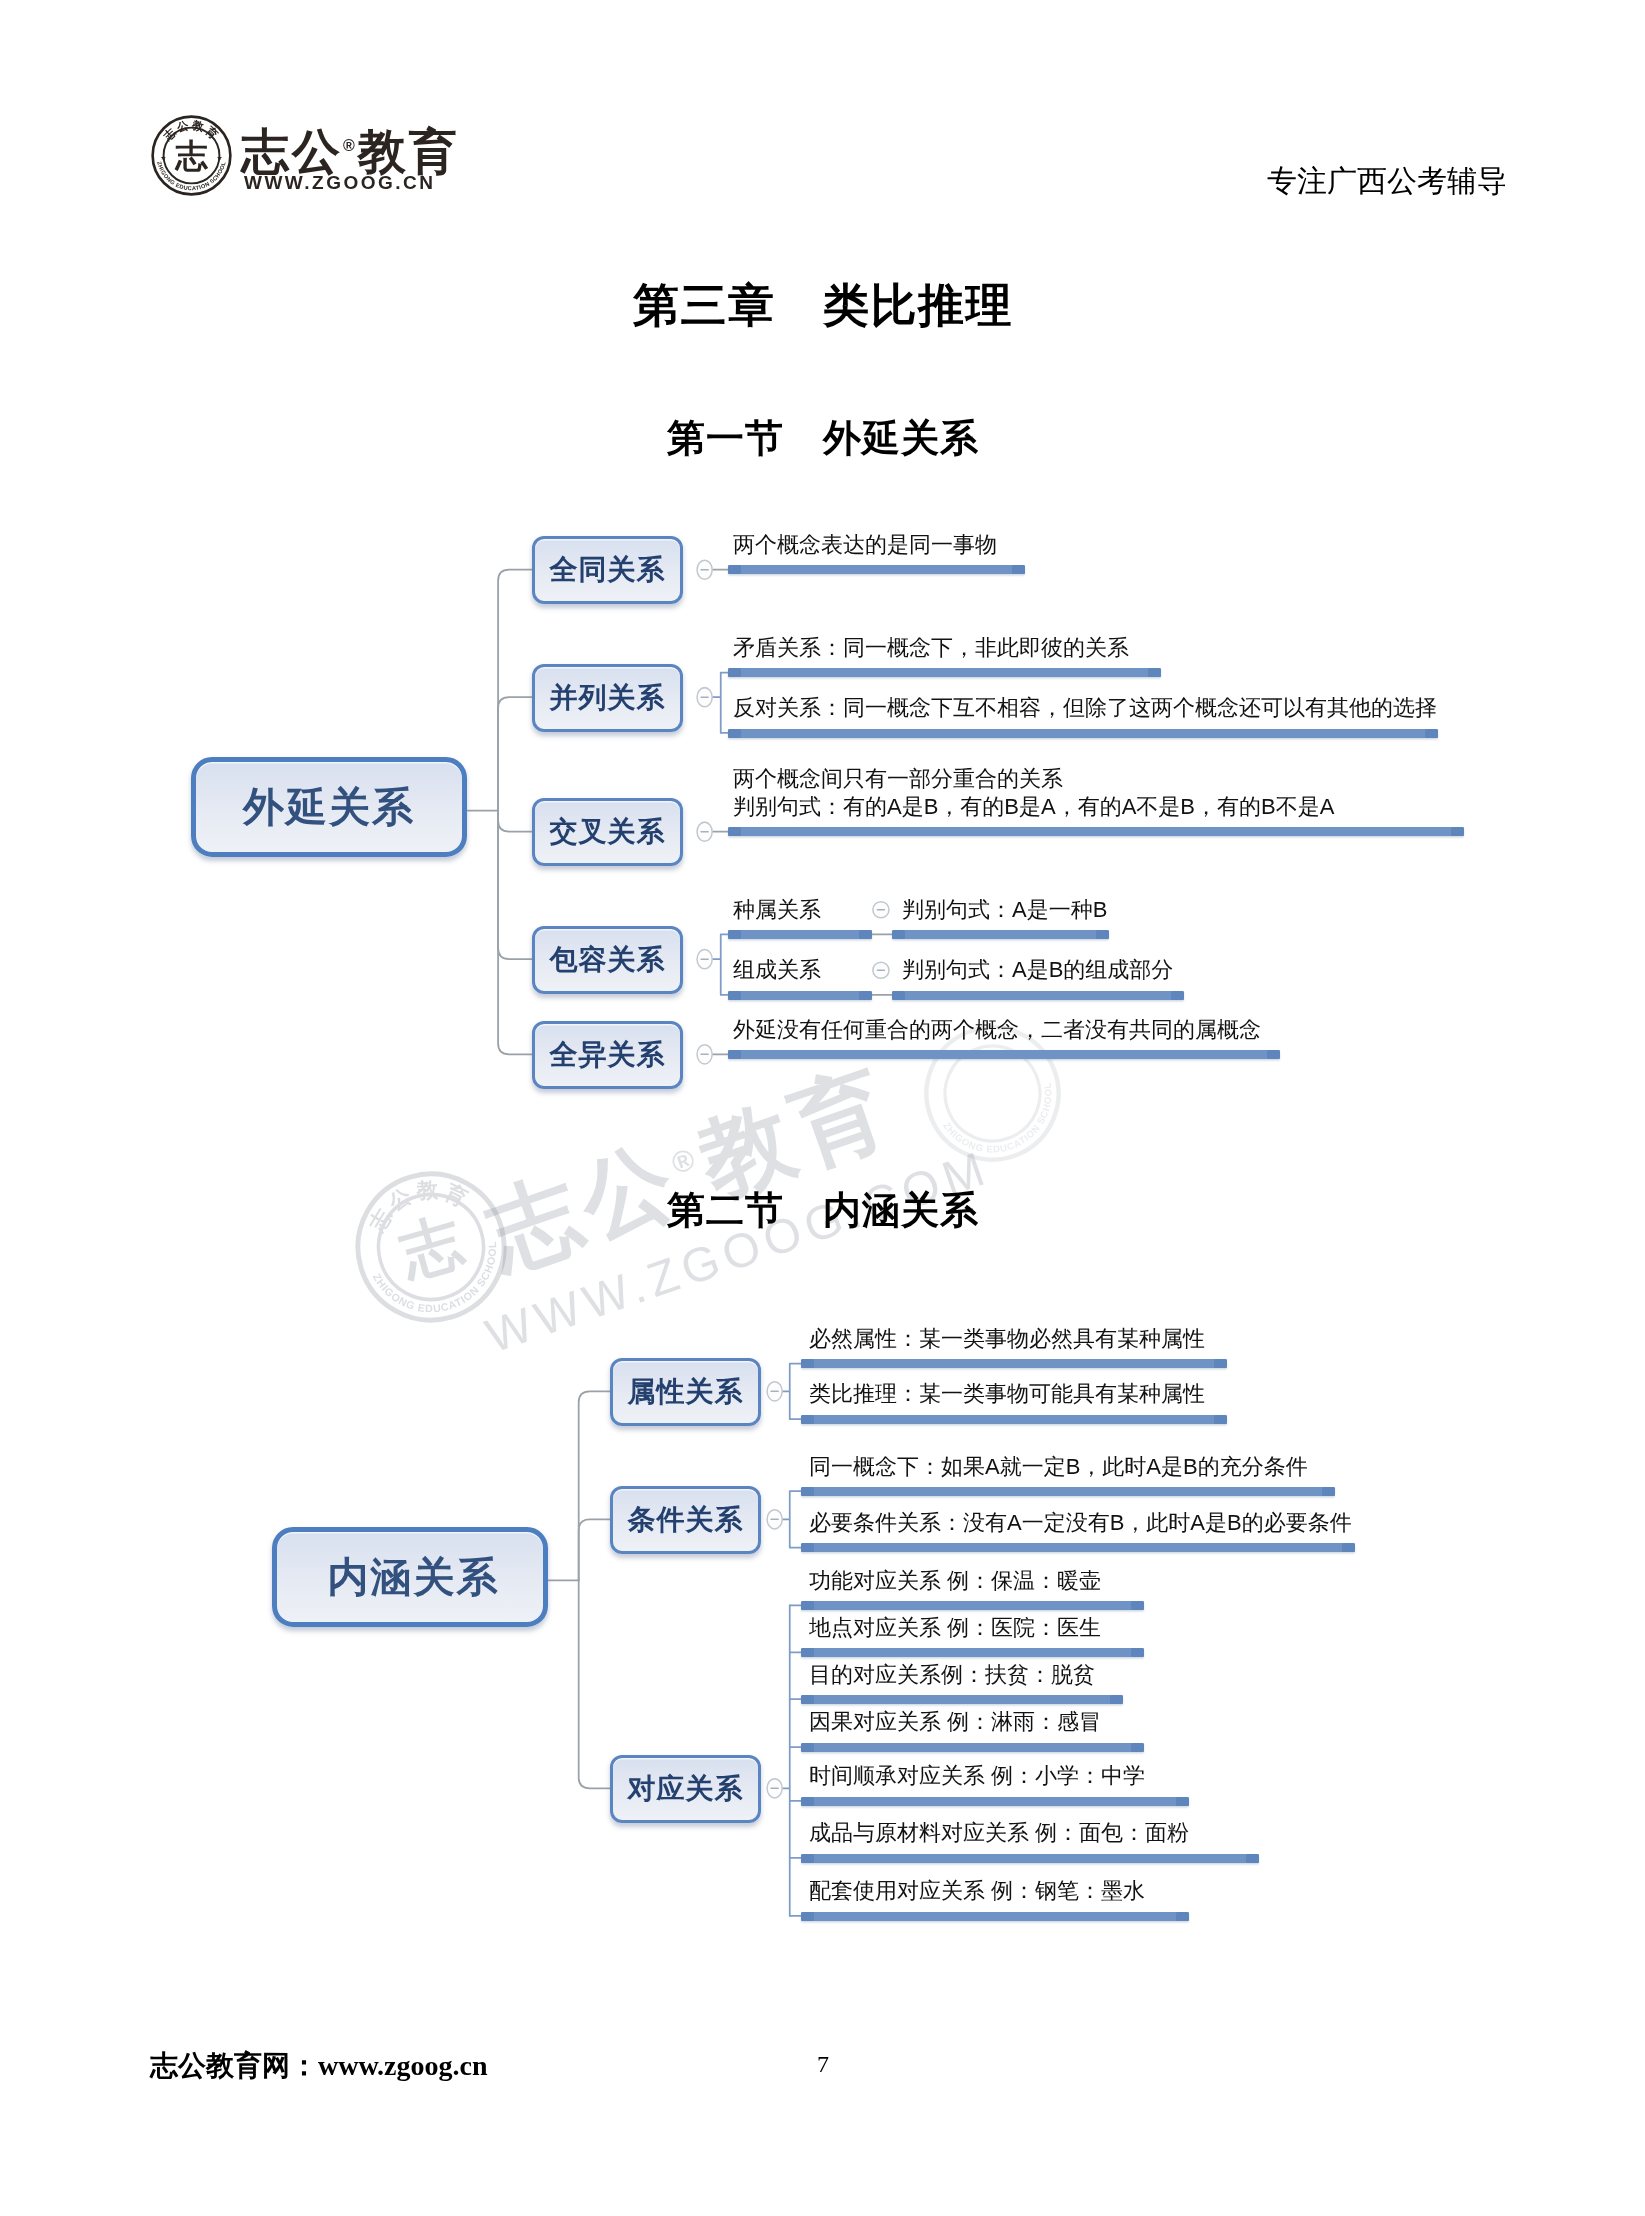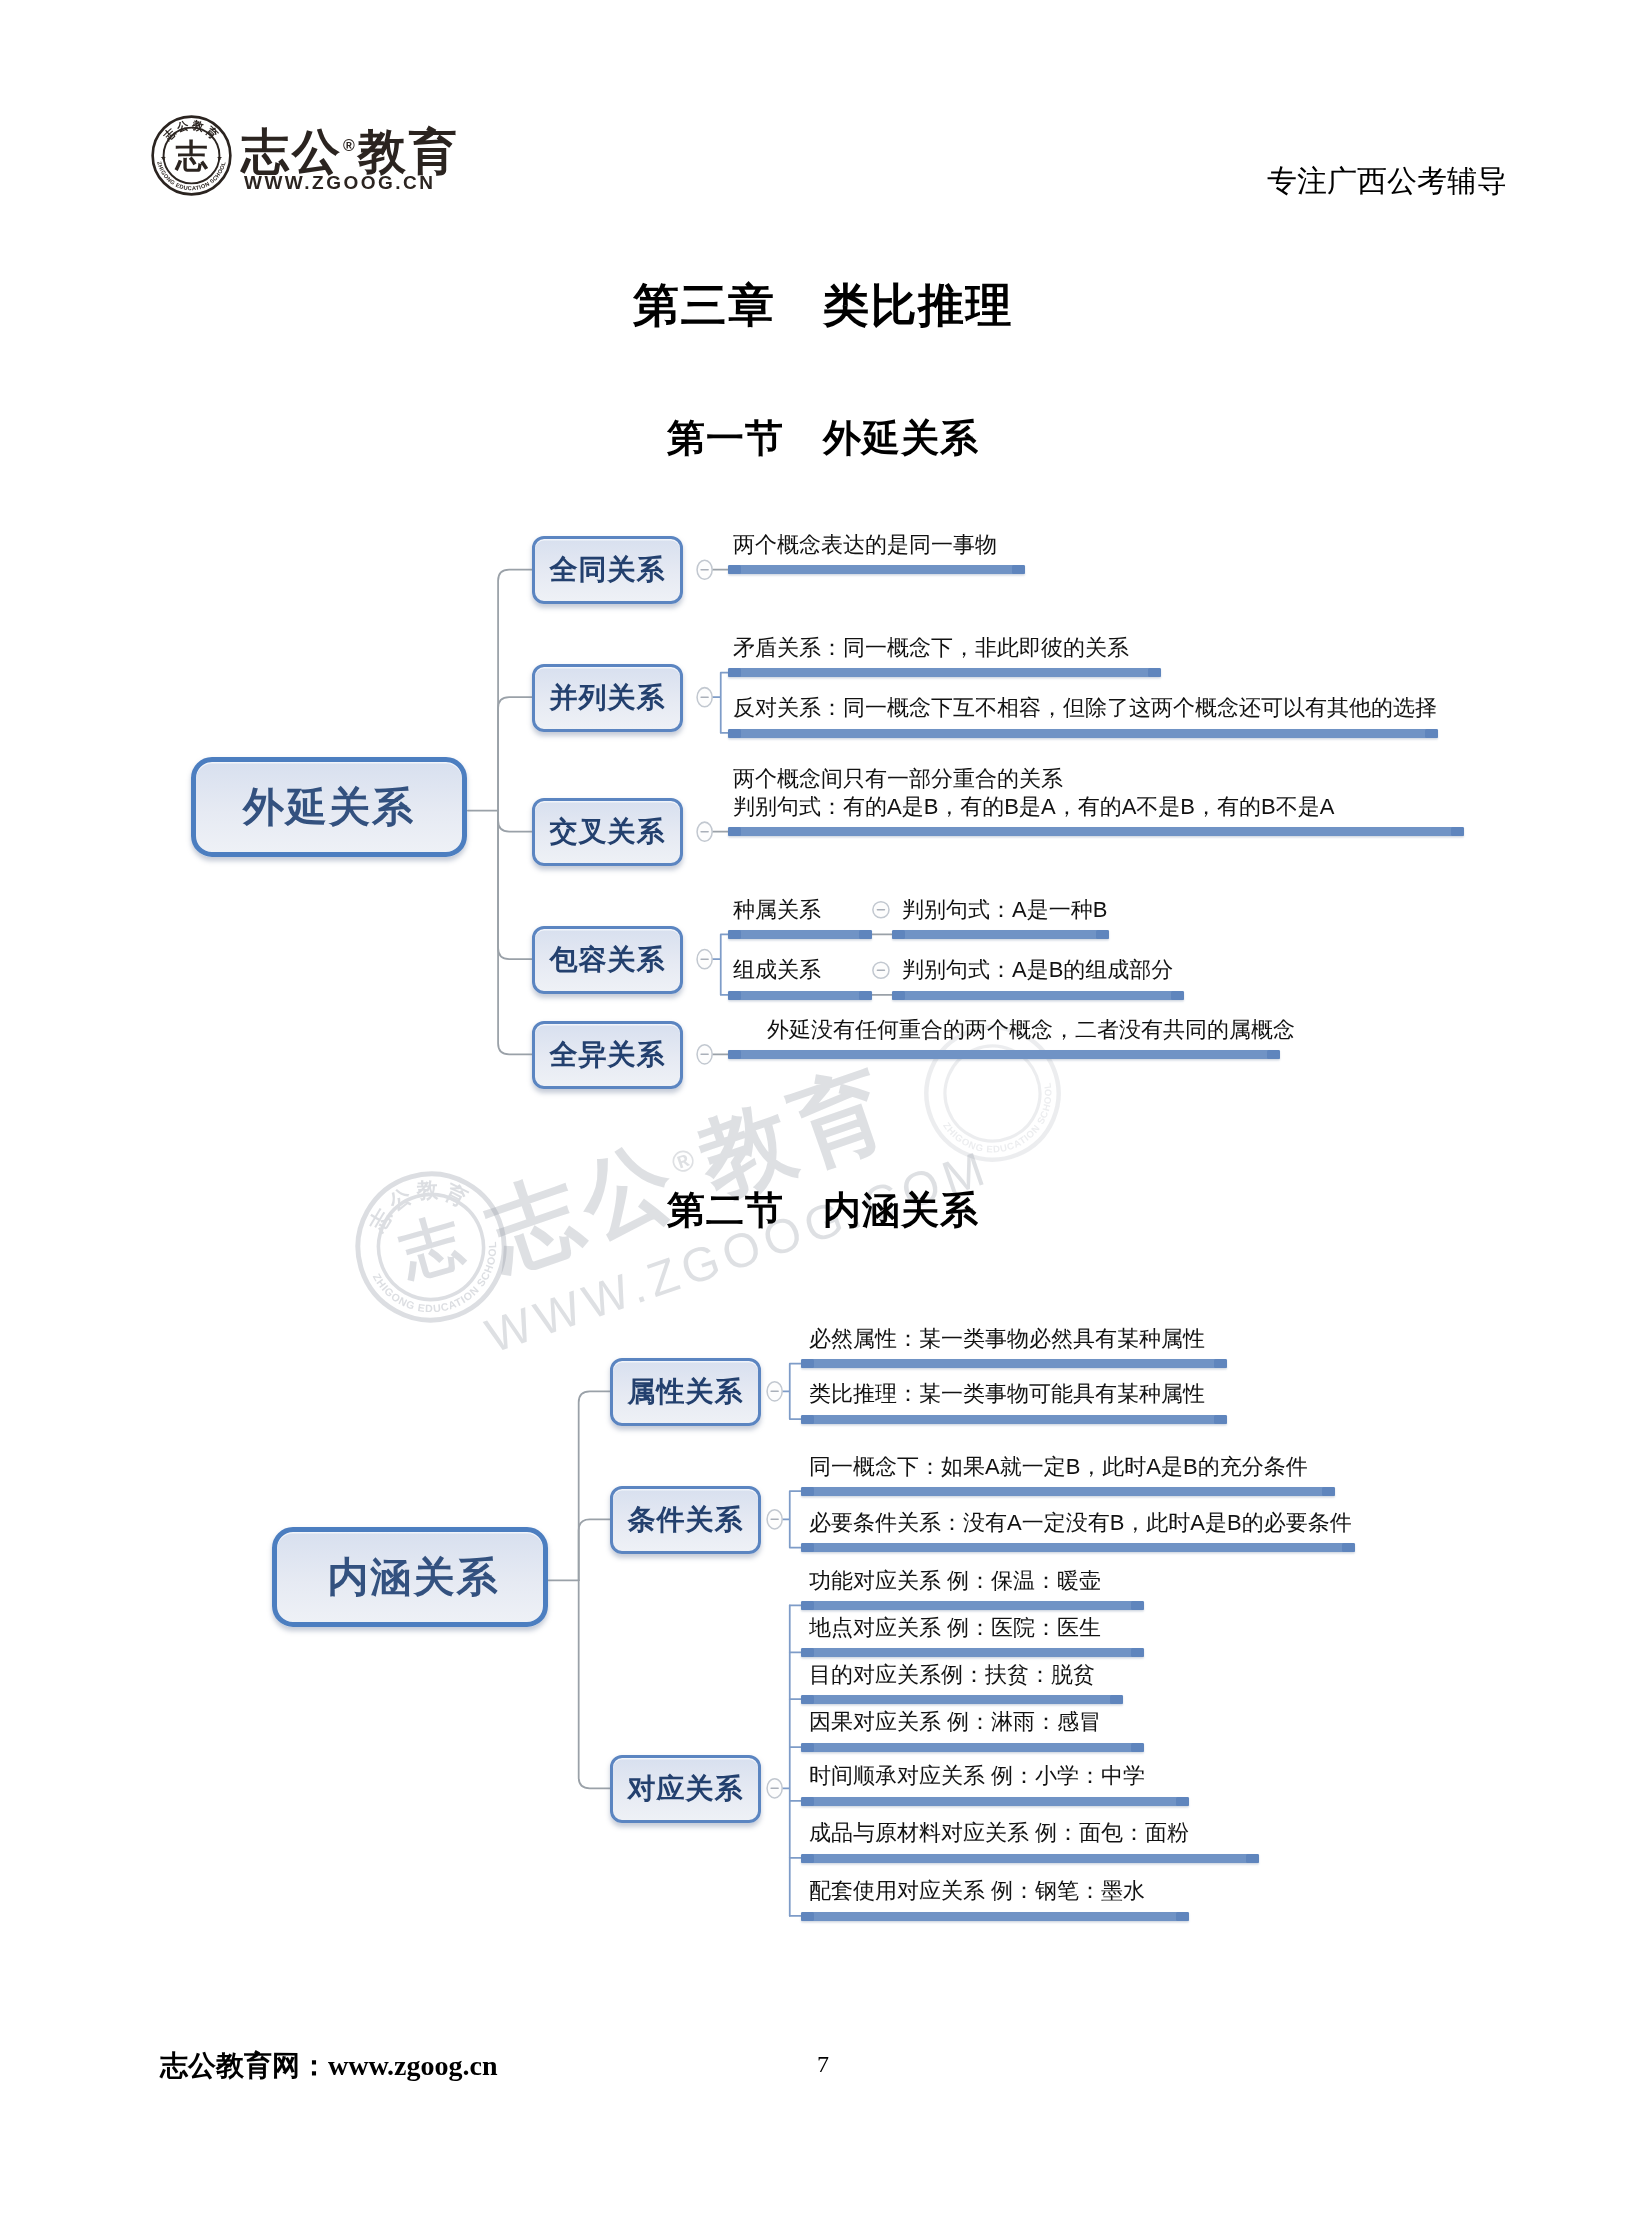--- a/index.html
+++ b/index.html
@@ -35,21 +35,21 @@
   svg.connectors{position:absolute;left:0;top:0;z-index:1;}
   
   .wm-group{position:absolute;left:471px;top:1181px;transform:rotate(-19deg);transform-origin:0 0;
     color:rgba(146,152,163,.30);z-index:0;white-space:nowrap;}
   .wm-brand{font-size:91px;font-weight:700;letter-spacing:7px;}
   .wm-brand sup{font-size:30px;vertical-align:super;}
   .wm-url{font-size:48px;letter-spacing:6px;margin-top:3px;margin-left:-35px;font-weight:400;}
   .wm-seal{position:absolute;left:353px;top:1169px;width:156px;height:156px;transform:rotate(-16deg);opacity:.30;z-index:0;}
   .wm-seal2{position:absolute;left:922px;top:1023px;width:141px;height:141px;transform:rotate(-22deg);opacity:.16;z-index:0;}
   
-  .footer-site{position:absolute;left:160px;top:2047px;font-size:28px;font-weight:700;color:#000;}
+  .footer-site{position:absolute;left:150px;top:2047px;font-size:28px;font-weight:700;color:#000;}
   .footer-page{position:absolute;left:0;width:100%;top:2051px;text-align:center;font-size:24px;color:#000;}
 </style>
 </head>
 <body>
 
 <div id="page">
 
   <svg width="0" height="0" style="position:absolute" aria-hidden="true">
     <defs>
       <path id="sealTopArc" d="M 38 112 A 72 72 0 0 1 182 112"></path>
@@ -157,21 +157,21 @@
   <div class="leaf-text" style="left:733px;top:634px;">矛盾关系：同一概念下，非此即彼的关系</div>
   <div class="leaf-text" style="left:733px;top:694px;">反对关系：同一概念下互不相容，但除了这两个概念还可以有其他的选择</div>
   <div class="leaf-text" style="left:733px;top:765px;">
     <span style="display:block;">两个概念间只有一部分重合的关系</span>
     <span style="display:block;">判别句式：有的A是B，有的B是A，有的A不是B，有的B不是A</span>
   </div>
   <div class="leaf-text" style="left:733px;top:896px;">种属关系</div>
   <div class="leaf-text" style="left:902px;top:896px;">判别句式：A是一种B</div>
   <div class="leaf-text" style="left:733px;top:956px;">组成关系</div>
   <div class="leaf-text" style="left:902px;top:956px;">判别句式：A是B的组成部分</div>
-  <div class="leaf-text" style="left:767px;top:1016px;">外延没有任何重合的两个概念，二者没有共同的属概念</div>
+  <div class="leaf-text" style="left:733px;top:1016px;">外延没有任何重合的两个概念，二者没有共同的属概念</div>
 
   <div class="leaf-bar" style="left:728px;top:565px;width:297px;"></div>
   <div class="leaf-bar" style="left:728px;top:668px;width:433px;"></div>
   <div class="leaf-bar" style="left:728px;top:729px;width:710px;"></div>
   <div class="leaf-bar" style="left:728px;top:827px;width:736px;"></div>
   <div class="leaf-bar" style="left:728px;top:930px;width:144px;"></div>
   <div class="leaf-bar" style="left:892px;top:930px;width:217px;"></div>
   <div class="leaf-bar" style="left:728px;top:991px;width:144px;"></div>
   <div class="leaf-bar" style="left:892px;top:991px;width:292px;"></div>
   <div class="leaf-bar" style="left:728px;top:1050px;width:552px;"></div>

